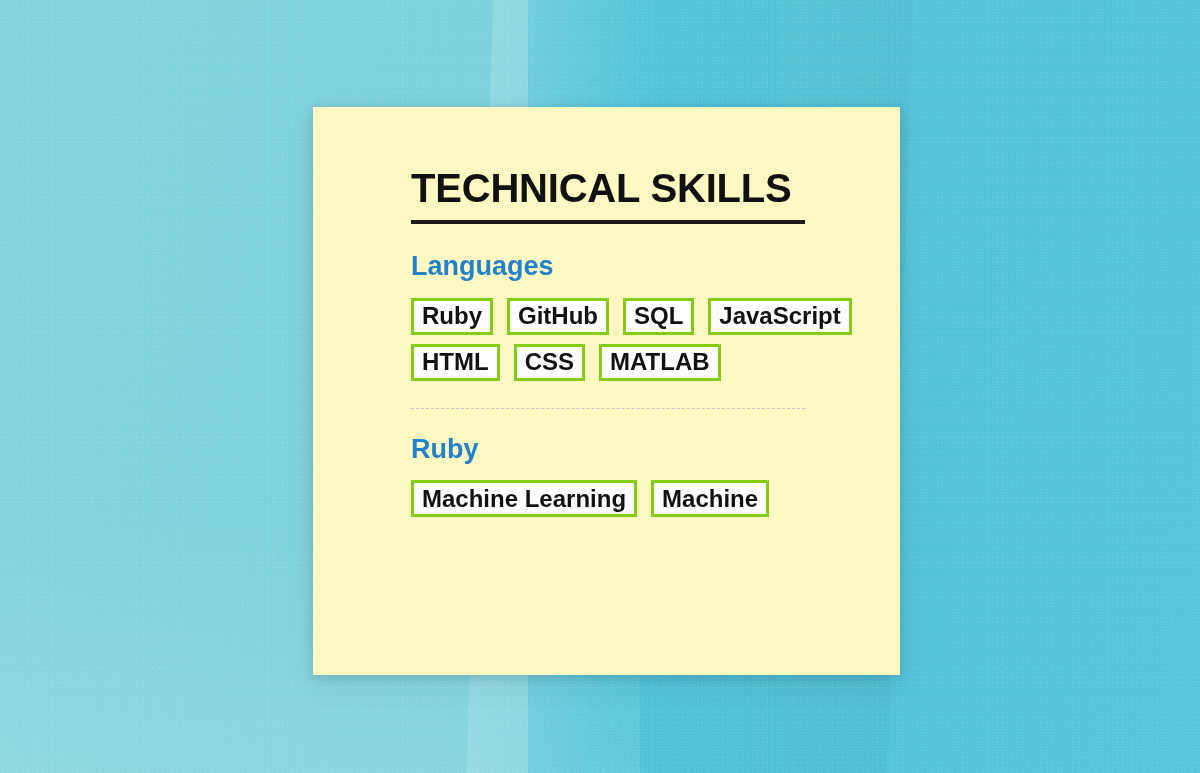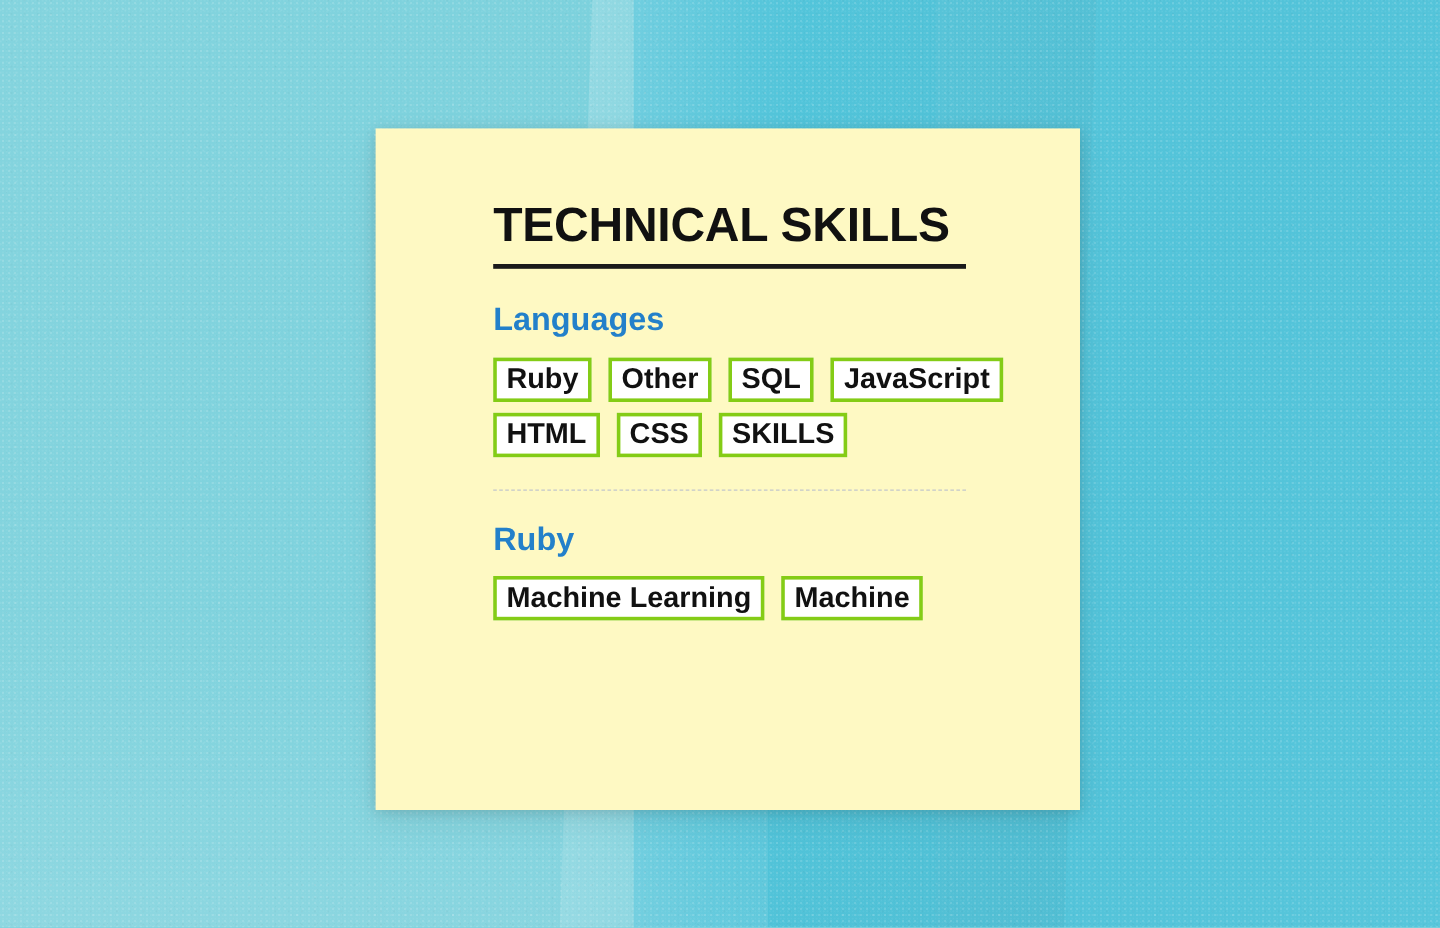--- a/index.html
+++ b/index.html
@@ -202,28 +202,28 @@
   <div class="card-inner">
 
     <h1 class="section-title">TECHNICAL SKILLS</h1>
     <div class="title-rule"></div>
 
     <div class="section-block">
       <h2 class="sub-heading">Languages</h2>
       <div class="tag-rows">
         <div class="tag-row">
           <span class="tag">Ruby</span>
-          <span class="tag">Other</span>
+          <span class="tag">GitHub</span>
           <span class="tag">SQL</span>
           <span class="tag">JavaScript</span>
         </div>
         <div class="tag-row">
           <span class="tag">HTML</span>
           <span class="tag">CSS</span>
-          <span class="tag">SKILLS</span>
+          <span class="tag">MATLAB</span>
         </div>
       </div>
     </div>
 
     <div class="divider"></div>
 
     <div class="section-block">
       <h2 class="sub-heading">Ruby</h2>
       <div class="tag-rows">
         <div class="tag-row">

